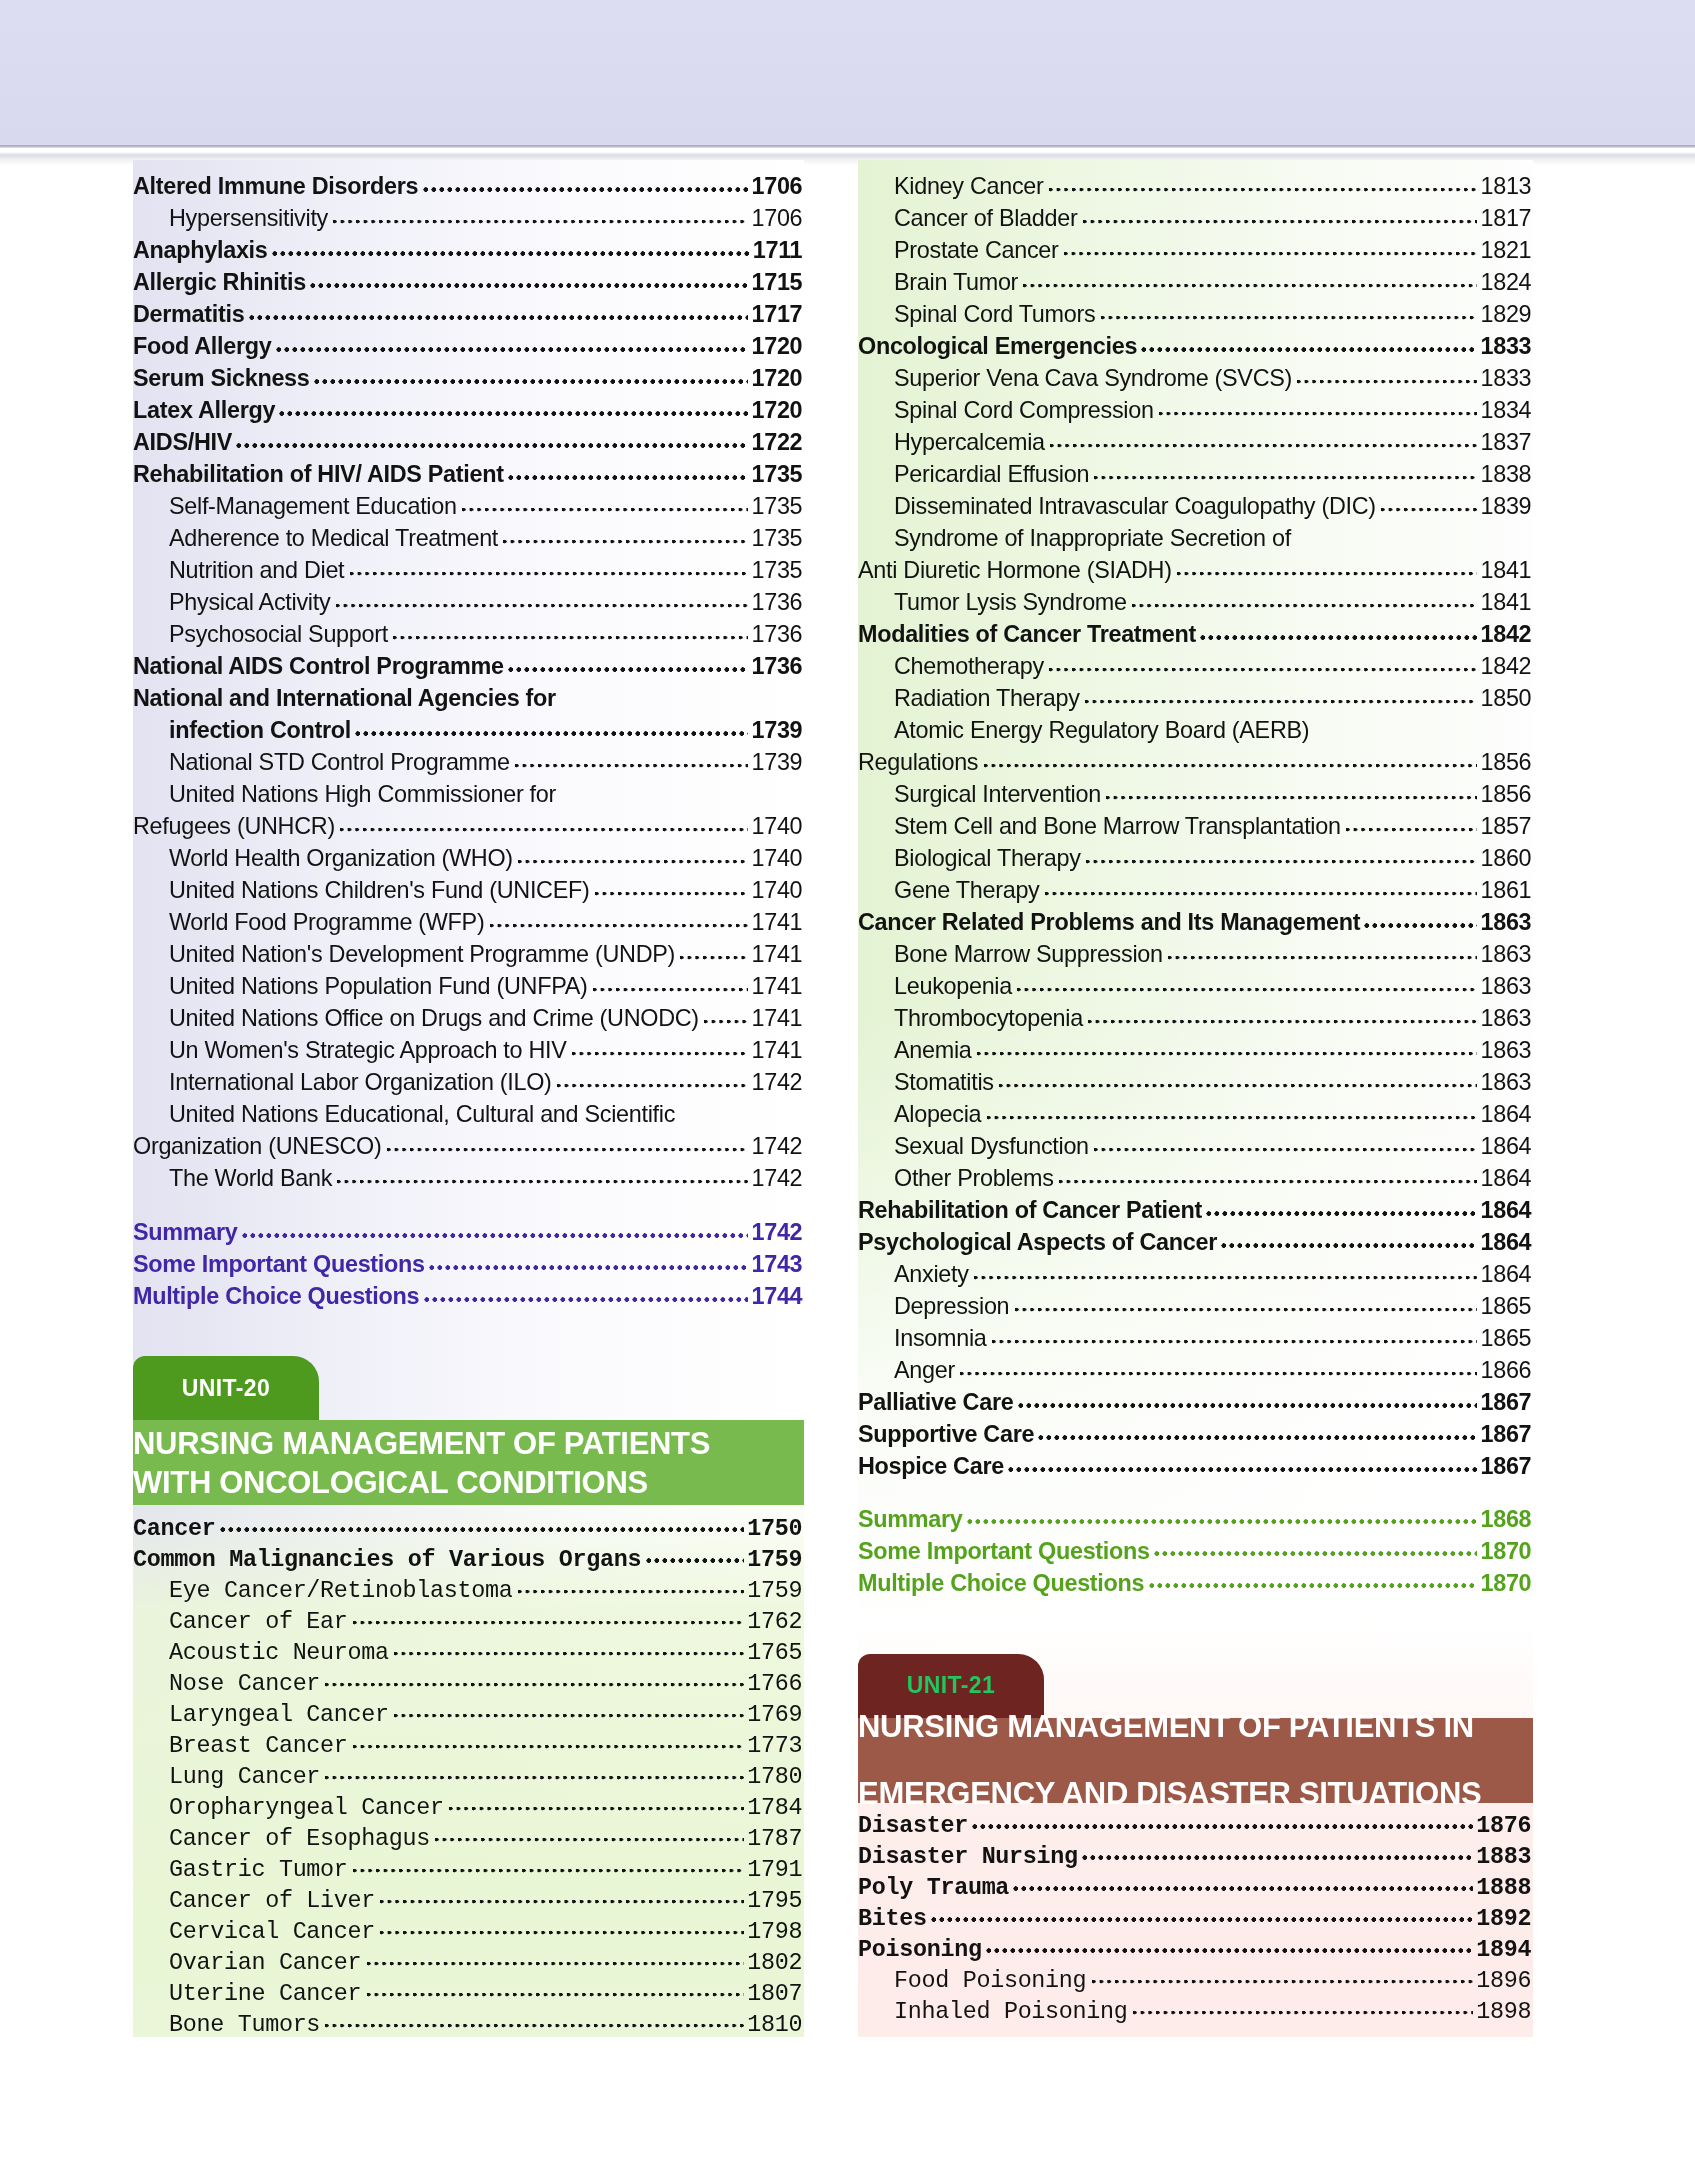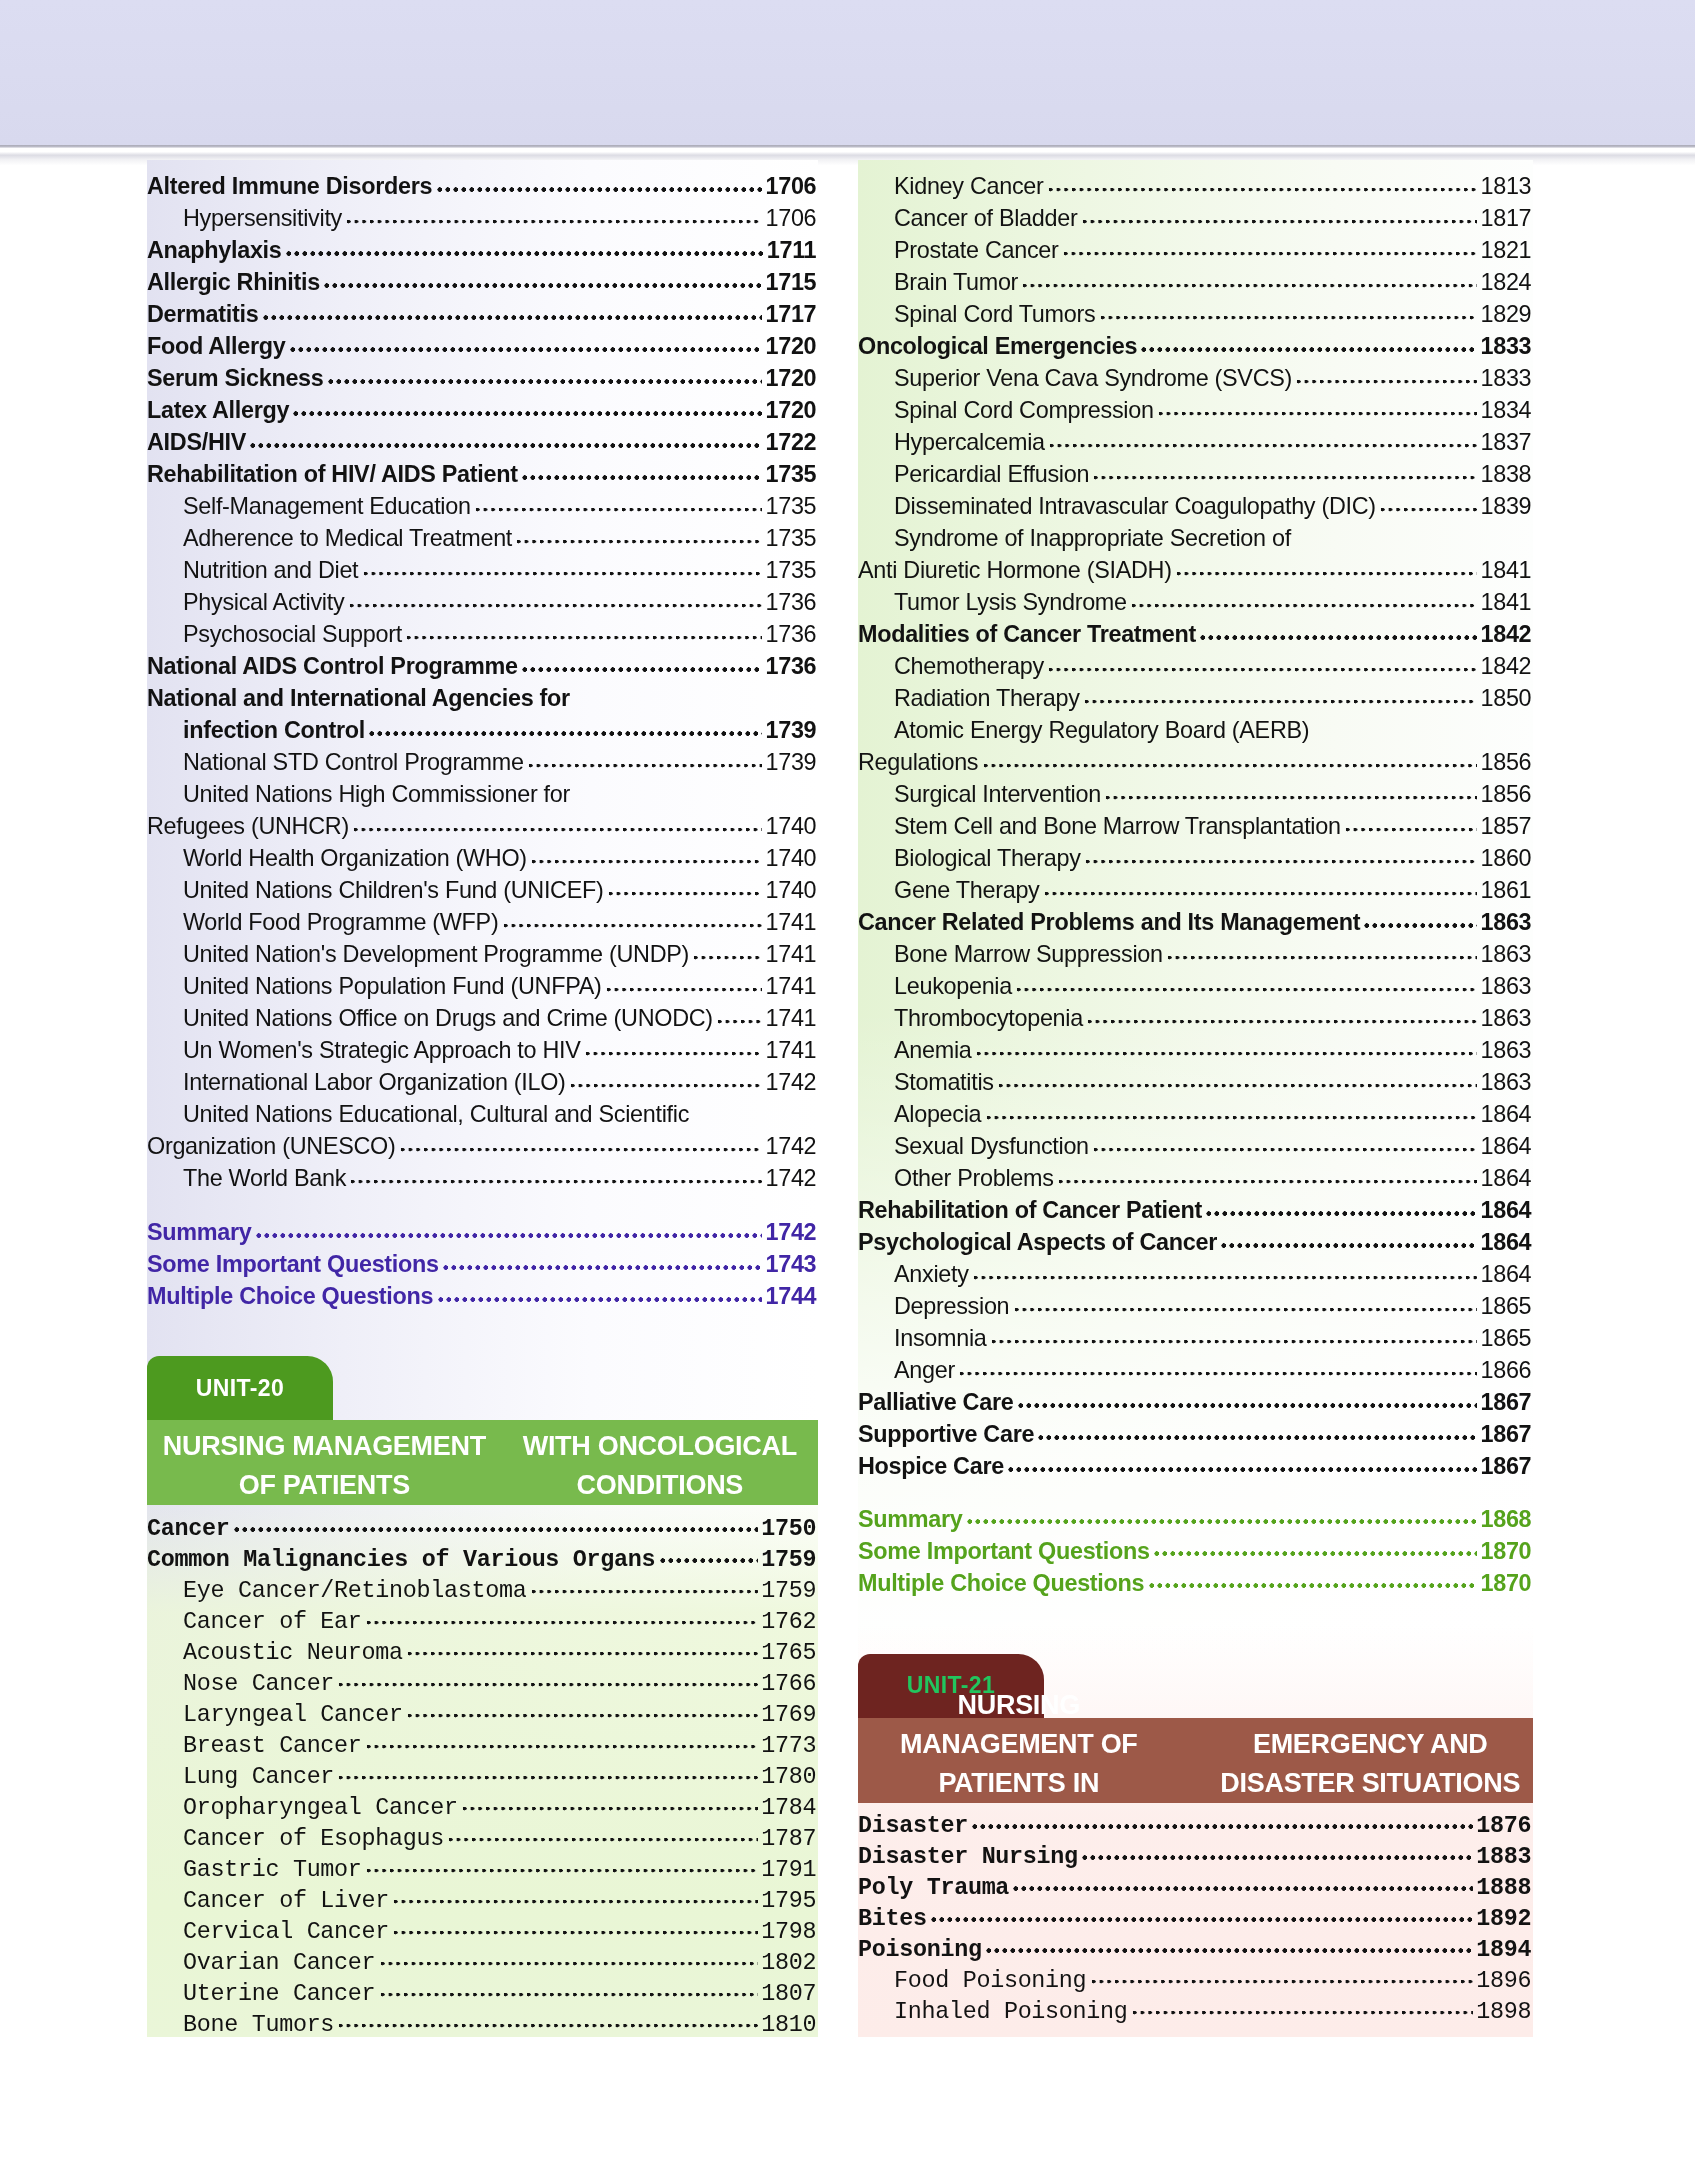--- a/index.html
+++ b/index.html
@@ -5,21 +5,21 @@
   html,body{margin:0;padding:0;}
   body{
     width:1696px;height:2181px;position:relative;background:#ffffff;
     font-family:"Liberation Sans",sans-serif;overflow:hidden;
   }
   .header-band{position:absolute;left:0;top:0;width:1696px;height:145px;
     background:linear-gradient(180deg,#dcddf2 0%,#d8d9ee 100%);}
   .page-edge{position:absolute;left:0;top:145px;width:1696px;height:20.4px;
     background:linear-gradient(180deg,#a9a9b6 0px,#bcbcc8 1.7px,#ffffff 3.4px,#ffffff 6.8px,#dcdce4 10.2px,#f1f1f4 14.5px,#ffffff 20.4px);}
   .col{position:absolute;top:160px;height:1877px;box-sizing:border-box;padding-top:10.2px;}
-  .col-left{left:147px;width:671px;
+  .col-left{left:133px;width:671px;
     background:
       linear-gradient(180deg, rgba(236,247,216,0) 1325px, rgba(236,247,216,0.85) 1452px, #e9f6d5 1746px, #eaf6d8 1877px),
       linear-gradient(90deg, #e2e2f1 0px, #efeff8 196px, #fbfbfe 443px, #ffffff 671px);
   }
   .col-right{left:858px;width:675px;
     background:
       linear-gradient(180deg, rgba(253,236,233,0) 1465px, rgba(253,236,233,0.9) 1670px, #fdece9 1877px),
       linear-gradient(180deg, rgba(255,255,255,0) 852px, rgba(255,255,255,0.85) 1278px, #ffffff 1499px),
       linear-gradient(90deg, #e4f3d3 0px, #eef7e3 230px, #f8fbf4 477px, #fdfefd 675px);
   }
@@ -36,22 +36,22 @@
     background-image:radial-gradient(circle at 2.7px 2.6px, currentColor 2.1px, transparent 2.5px);
     background-size:8px 5.1px;}
   .ind1{padding-left:36px;}
   .ind2{}
   .ind3{padding-left:36px;}
   .gap{width:100%;}
   .unit{margin:0 0 8.5px 0;}
   .unit-badge{display:flex;align-items:center;justify-content:center;
     width:186px;height:64px;border-radius:12px 25.6px 0 0;
     color:#fff;font-weight:700;font-size:23px;letter-spacing:0.4px;}
-  .unit-banner{height:85px;display:flex;flex-direction:row;align-items:flex-end;justify-content:center;
-    color:#fff;font-weight:700;font-size:27px;line-height:39px;letter-spacing:-0.3px;text-align:center;}
+  .unit-banner{height:85px;display:flex;flex-direction:column;align-items:flex-start;justify-content:center;
+    color:#fff;font-weight:700;font-size:31px;line-height:39px;letter-spacing:-0.3px;text-align:center;}
 </style>
 </head>
 <body>
 
 <div class="header-band"></div>
 <div class="page-edge"></div>
 
 <div class="col col-left">
     <div class="row bold">
       <span class="lbl">Altered Immune Disorders</span>

